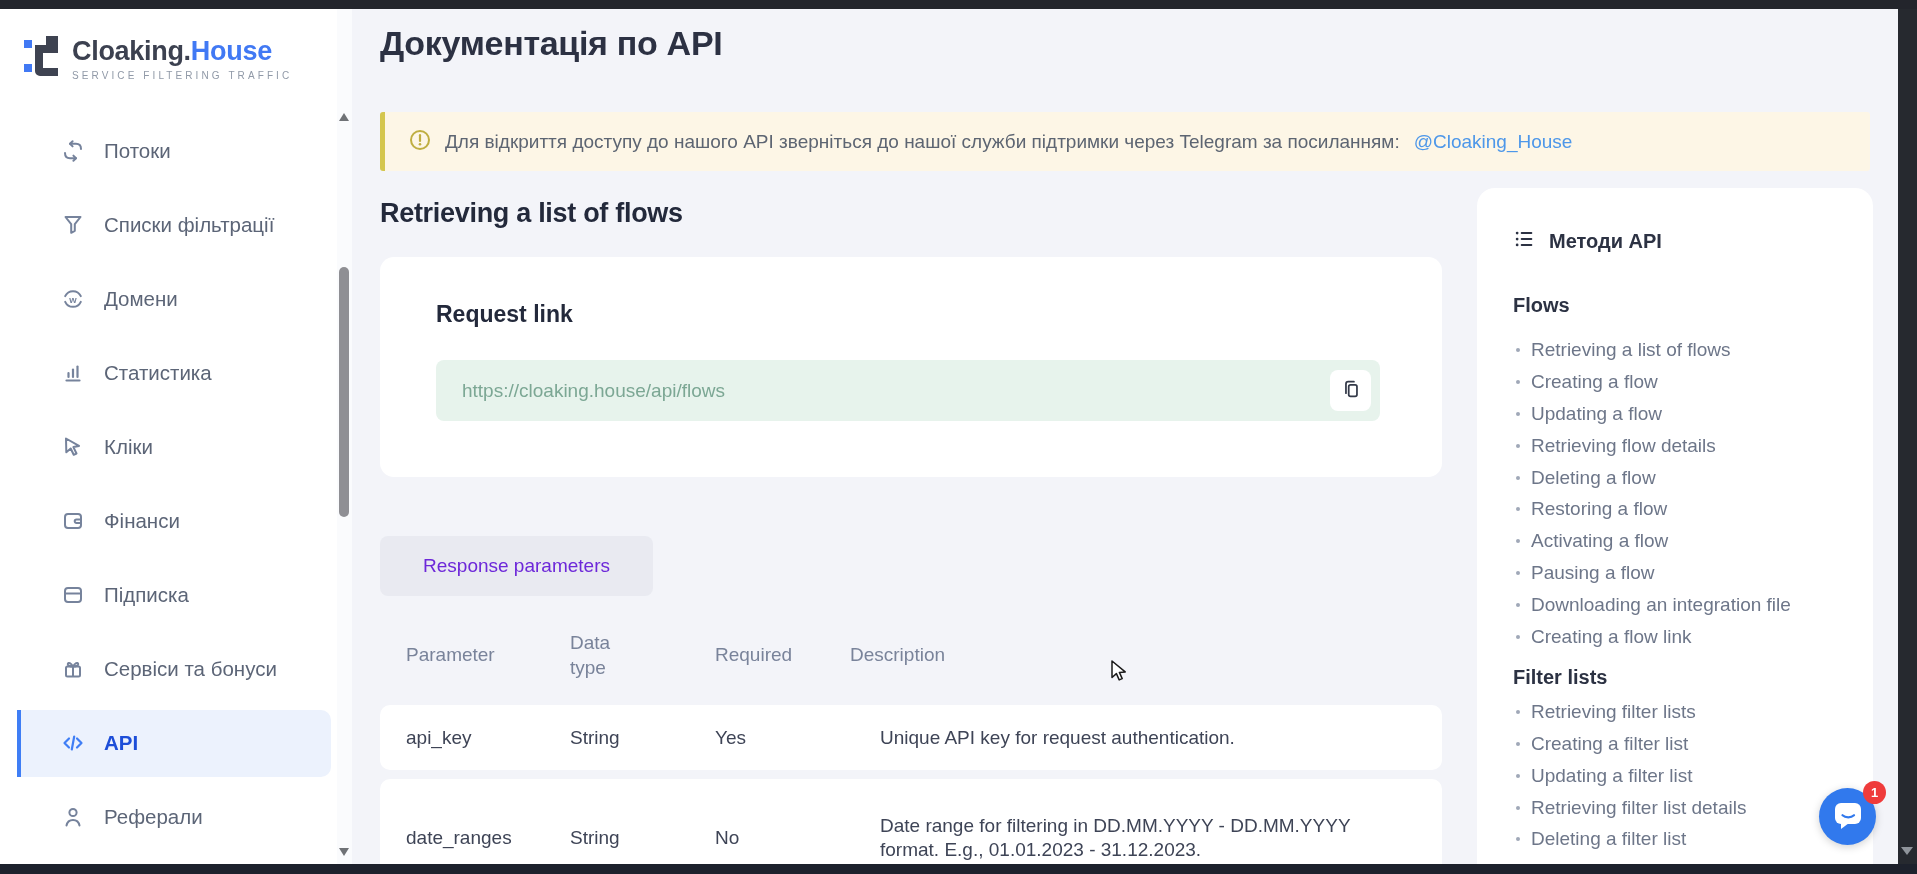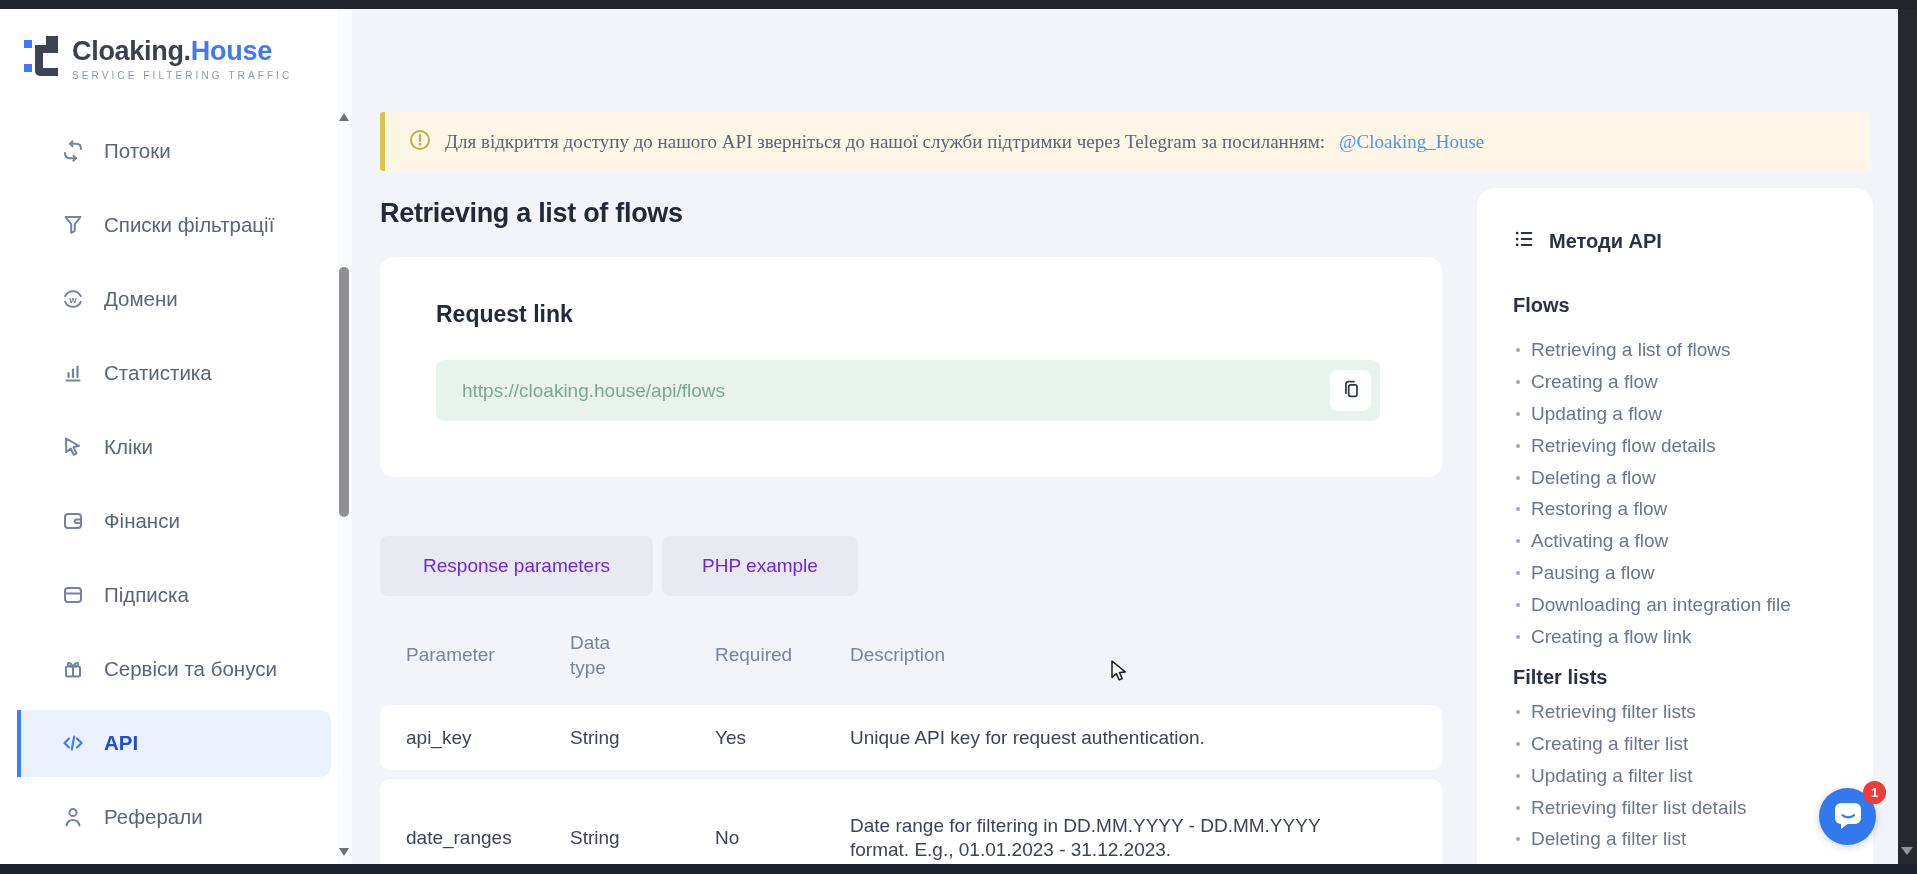--- a/index.html
+++ b/index.html
@@ -38,21 +38,21 @@
       border-left:5.5px solid transparent; border-right:5.5px solid transparent; border-bottom:8px solid #6f7276; }
   .side-thumb { position:absolute; left:2px; top:258px; width:10px; height:250px; background:#8f8f94; border-radius:6px; }
   .side-down { position:absolute; left:2px; top:839px; width:0; height:0;
       border-left:5.5px solid transparent; border-right:5.5px solid transparent; border-top:8px solid #6f7276; }
 
   
   .page-title { position:absolute; left:380px; top:24px; font-size:34px; font-weight:bold;
       color:#2c3143; letter-spacing:-0.3px; z-index:4; }
   .banner { position:absolute; left:380px; top:112px; width:1490px; height:59px; background:#fdf6e6;
       border-left:5px solid #d4c64e; border-radius:3px; display:flex; align-items:center;
-      padding-left:24px; gap:14px; z-index:4;font-family:Liberation Serif, serif; }
+      padding-left:24px; gap:14px; z-index:4; }
   .banner-text { font-size:19px; color:#5d6572; white-space:nowrap; }
   .banner-link { font-size:19px; color:#4d97e9; text-decoration:none; white-space:nowrap; }
   .section-title { position:absolute; left:380px; top:198px; font-size:27px; font-weight:bold;
       color:#23293b; letter-spacing:-0.3px; z-index:4; }
 
   .req-card { position:absolute; left:380px; top:257px; width:1062px; height:220px;
       background:#fff; border-radius:14px; z-index:4; }
   .req-title { position:absolute; left:56px; top:44px; font-size:23px; font-weight:bold; color:#23293b; }
   .req-input { position:absolute; left:56px; top:103px; width:944px; height:61px; background:#e7f3ec;
       border-radius:8px; display:flex; align-items:center; }
@@ -71,21 +71,21 @@
 
   .thead { position:absolute; left:380px; top:616px; width:1062px; height:78px; z-index:4; }
   .th { position:absolute; top:50%; transform:translateY(-50%); font-size:19px; color:#79839a; }
   .c-param { left:26px; } .c-type { left:190px; } .c-req { left:335px; } .c-desc { left:470px; }
   .th.c-type { width:64px; line-height:25px; }
 
   .p-row { position:absolute; left:380px; width:1062px; background:#fff; border-radius:10px; z-index:4; }
   .row1 { top:705px; height:65px; }
   .row2 { top:779px; height:118px; }
   .td { position:absolute; top:50%; transform:translateY(-50%); font-size:19px; color:#3e4456; }
-  .td.c-desc { width:478px; line-height:24px; }
+  .td.c-desc { width:478px; line-height:24px;margin-left:30px; }
 
   
   .methods { position:absolute; left:1477px; top:188px; width:396px; height:686px; background:#fff;
       border-radius:18px 18px 0 0; padding:40px 20px 0 36px; z-index:4; }
   .m-head { display:flex; align-items:center; gap:14px; }
   .m-head-title { font-size:20px; font-weight:bold; color:#2c3243; }
   .m-sec-title { font-size:20px; font-weight:bold; color:#2c3243; }
   .m-sec-title.first { margin-top:40px; margin-bottom:17px; }
   .m-sec-title.second { margin-top:13px; margin-bottom:7px; }
   .m-list { list-style:none; }
@@ -223,20 +223,21 @@
       </div>
     </div>
   </div>
 
   <div class="side-track">
     <div class="side-up"></div>
     <div class="side-thumb"></div>
     <div class="side-down"></div>
   </div>
 
+  <h1 class="page-title">Документація по API</h1>
 
   <div class="banner">
     <span>
       <svg width="22" height="22" viewBox="0 0 22 22" fill="none">
           <circle cx="11" cy="11" r="9" stroke="#bfae41" stroke-width="2"></circle>
           <path d="M11 6.2v5.8" stroke="#bfae41" stroke-width="2.2" stroke-linecap="round"></path>
           <circle cx="11" cy="15.3" r="1.3" fill="#bfae41"></circle>
         </svg>
     </span>
     <span class="banner-text">Для відкриття доступу до нашого API зверніться до нашої служби підтримки через Telegram за посиланням:</span>
@@ -255,21 +256,20 @@
               <rect x="9.5" y="7.5" width="9" height="12.5" rx="2"></rect>
               <path d="M6.5 16.5v-10a2.5 2.5 0 0 1 2.5-2.5h6.2"></path>
             </svg>
         </span>
       </button>
     </div>
   </div>
 
   <div class="tabs">
     <div class="tab t2">Response parameters</div>
-    <div class="tab t3">PHP example</div>
   </div>
 
   <div class="thead">
     <span class="th c-param">Parameter</span>
     <span class="th c-type">Data type</span>
     <span class="th c-req">Required</span>
     <span class="th c-desc">Description</span>
   </div>
 
   <div class="p-row row1">

